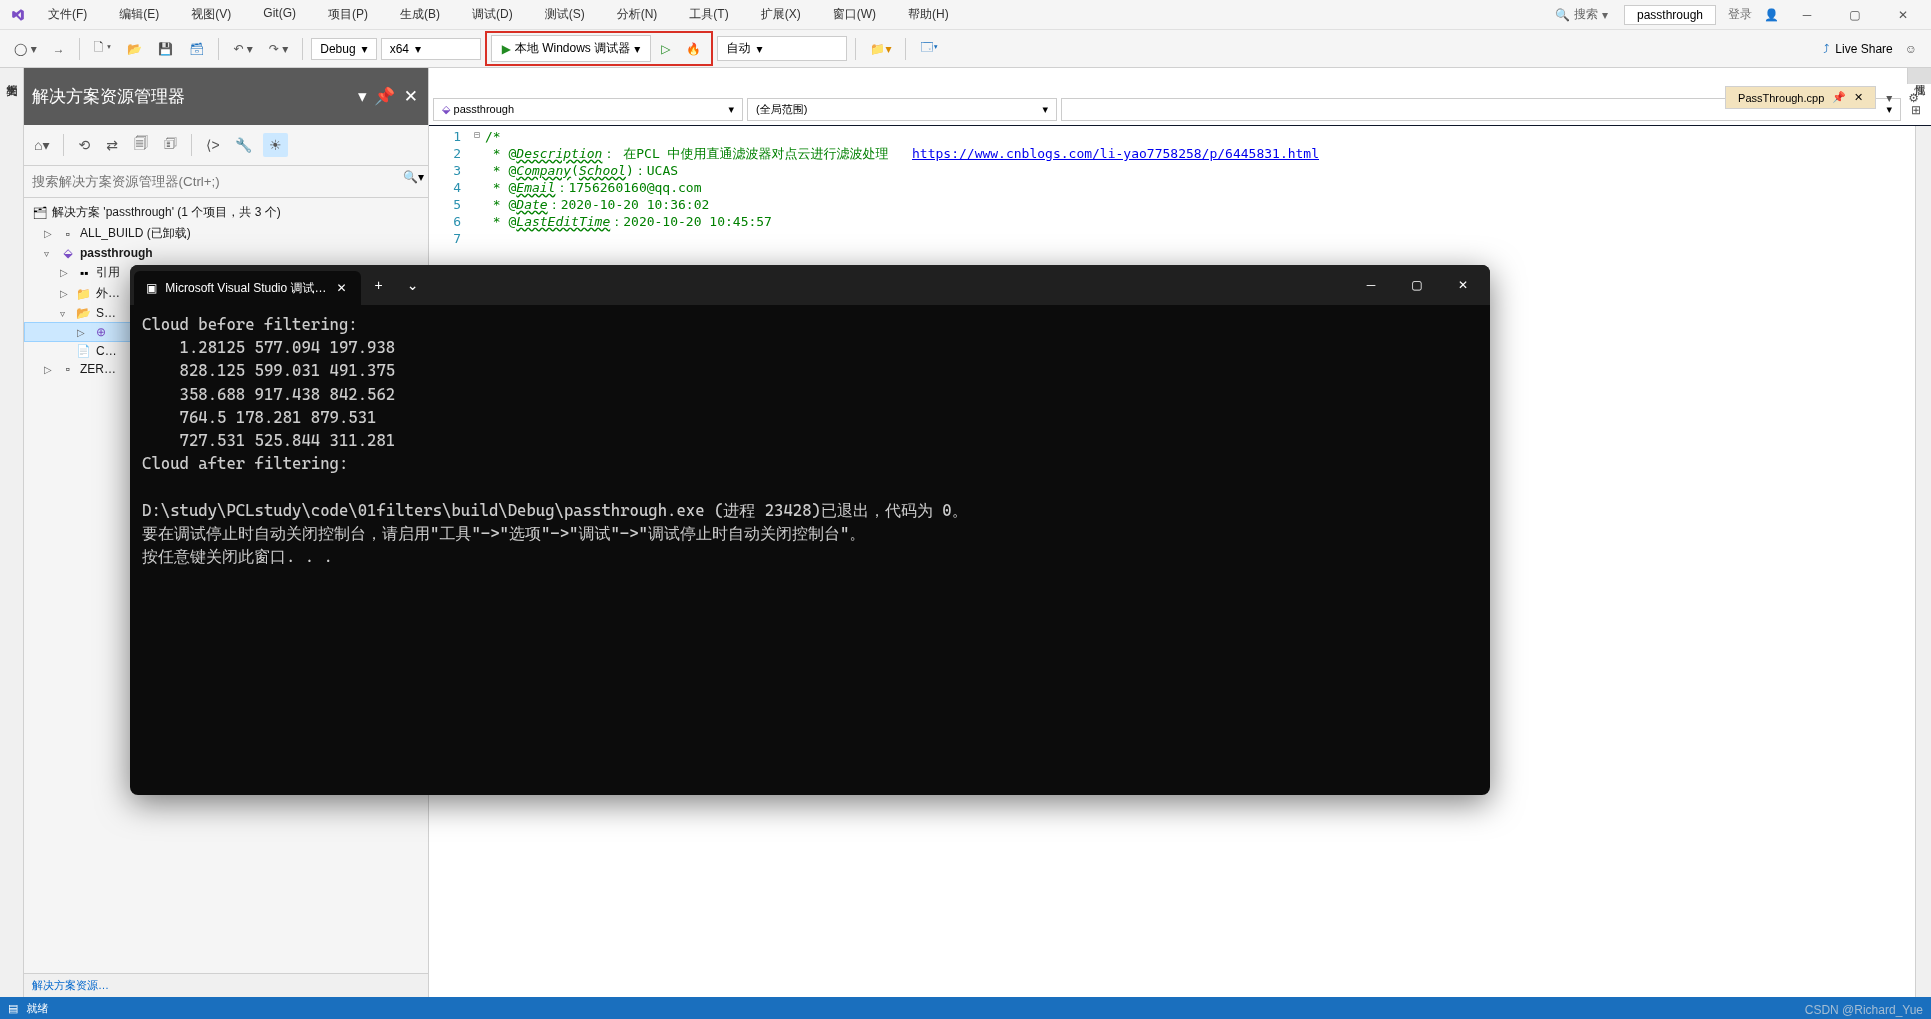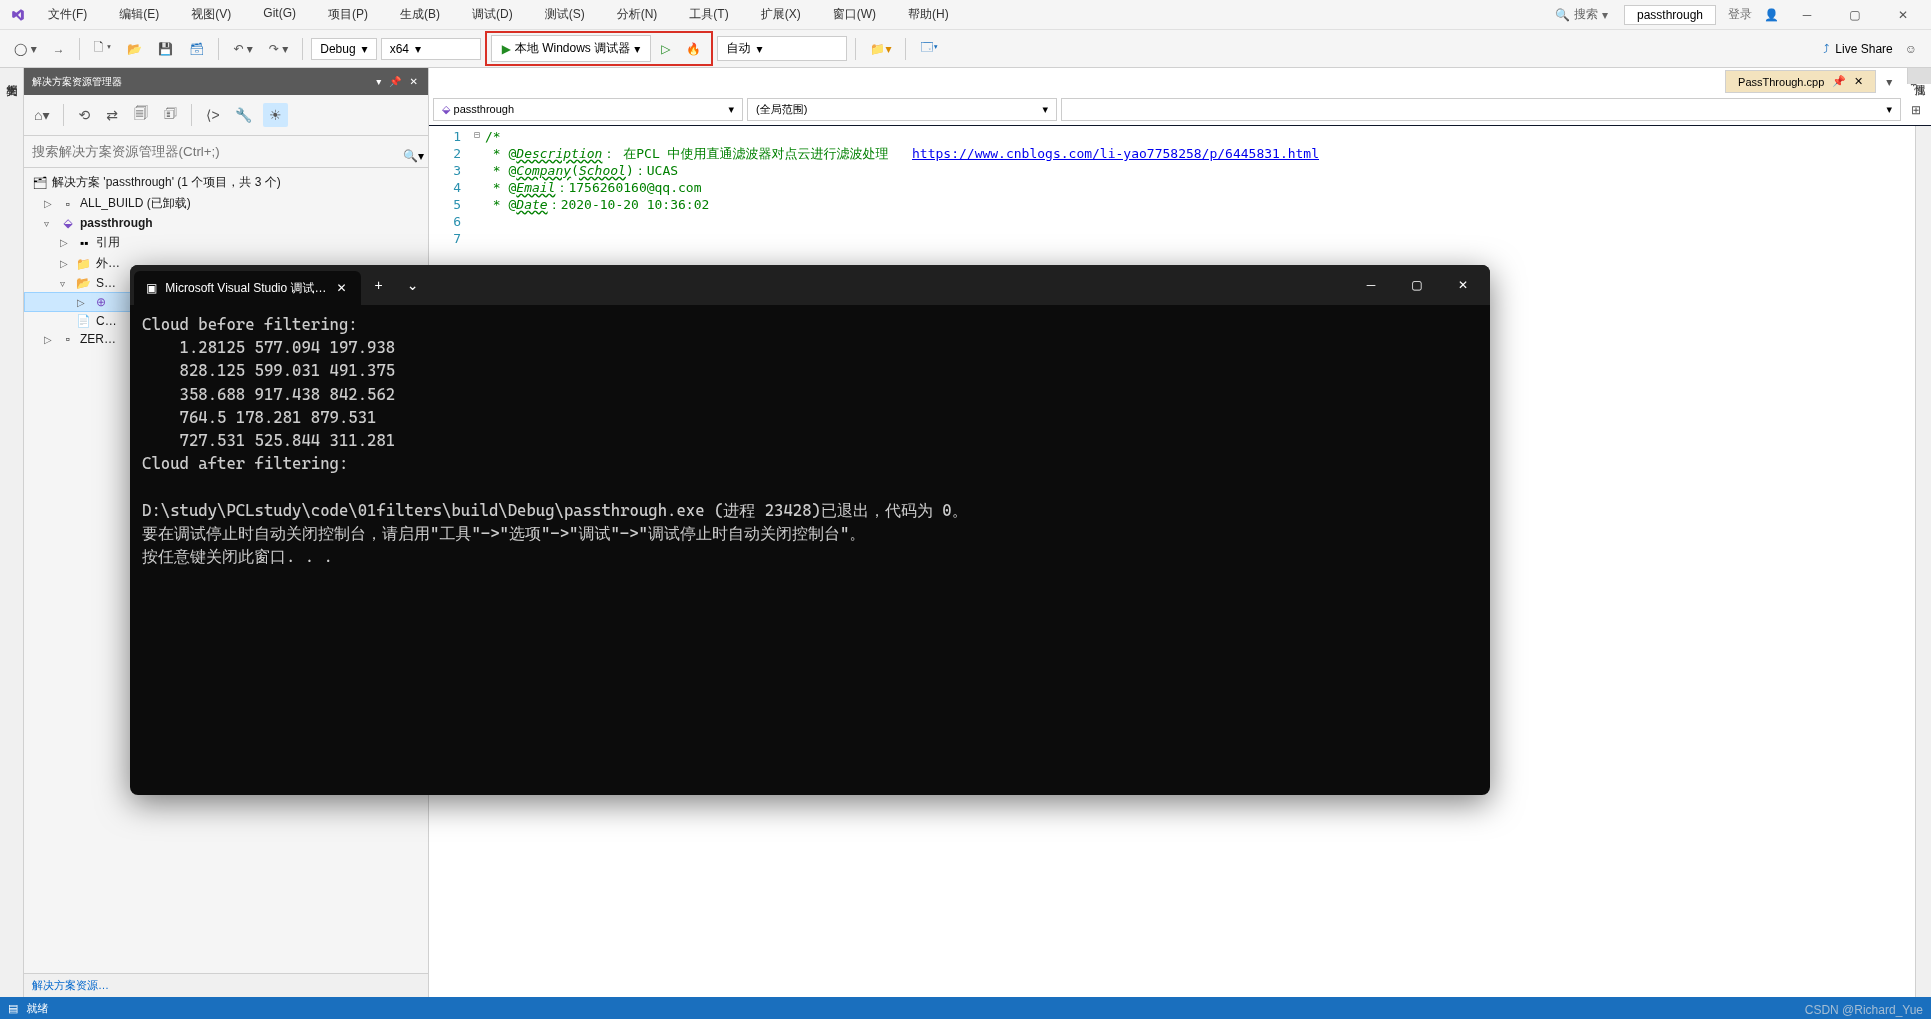--- a/index.html
+++ b/index.html
@@ -20,40 +20,40 @@
     .tb-sep { width: 1px; height: 22px; background: #ccc; margin: 0 4px; }
     .tb-dropdown { padding: 3px 8px; border: 1px solid #ccc; background: #fff; display: flex; align-items: center; gap: 6px; cursor: pointer; }
     .debug-box { border: 2px solid #d93025; padding: 2px 4px; display: flex; align-items: center; gap: 4px; }
     .play-btn { display: flex; align-items: center; gap: 4px; padding: 4px 10px; background: #fff; border: 1px solid #ccc; cursor: pointer; }
     .play-icon { color: #228b22; }
     
     .main-content { display: flex; height: calc(100% - 90px); position: relative; }
     .side-tab { writing-mode: vertical-rl; padding: 8px 4px; background: #f0f0f0; border-right: 1px solid #d0d0d0; color: #333; cursor: pointer; font-size: 11px; }
     
     .solution-panel { width: 405px; background: #f5f5f5; border-right: 1px solid #d0d0d0; display: flex; flex-direction: column; }
-    .panel-header { background: #5a5a5a; color: #fff; padding: 6px 8px; display: flex; align-items: center; justify-content: space-between; font-size: 10px; }
+    .panel-header { background: #5a5a5a; color: #fff; padding: 16px 8px; display: flex; align-items: center; justify-content: space-between; font-size: 17px; }
     .panel-header-btns { display: flex; gap: 4px; }
     .panel-header-btn { color: #fff; cursor: pointer; padding: 2px; }
     .panel-toolbar { padding: 4px; display: flex; gap: 4px; border-bottom: 1px solid #d0d0d0; align-items: center; }
     .panel-toolbar .tb-btn { font-size: 14px; }
-    .panel-search { padding: 4px; border-bottom: 1px solid #d0d0d0; display: flex; align-items: flex-end; }
+    .panel-search { padding: 4px; border-bottom: 1px solid #d0d0d0; display: flex; align-items: flex-start; }
     .panel-search input { flex: 1; border: none; padding: 4px; background: transparent; outline: none; }
     .tree { padding: 4px 0; overflow: auto; flex: 1; }
     .tree-item { display: flex; align-items: center; padding: 2px 4px; gap: 4px; cursor: pointer; white-space: nowrap; }
     .tree-item.selected { background: #cce8ff; border: 1px solid #99d1ff; }
     .tree-indent { display: inline-block; }
     .tree-chevron { width: 12px; color: #666; font-size: 10px; }
     .tree-icon { width: 16px; display: inline-flex; align-items: center; justify-content: center; }
     .tree-label { color: #1a1a1a; }
     .tree-label.bold { font-weight: 600; }
     .panel-tabs-bottom { border-top: 1px solid #d0d0d0; padding: 4px 8px; background: #f0f0f0; font-size: 11px; }
     .panel-tab-link { color: #0066cc; cursor: pointer; }
     
     .editor-area { flex: 1; display: flex; flex-direction: column; background: #fff; position: relative; }
-    .editor-tabs-right { position: absolute; right: 0; top: 0; display: flex; align-items: center; gap: 4px; padding: 2px 6px; }
+    .editor-tabs-right { position: absolute; right: 0; top: 16px; display: flex; align-items: center; gap: 4px; padding: 2px 6px; }
     .editor-tab { padding: 4px 12px; background: #f3e3be; border: 1px solid #d0d0d0; display: flex; gap: 8px; align-items: center; cursor: pointer; font-size: 11px; }
     .editor-dropdowns { display: flex; gap: 4px; padding: 4px; border-bottom: 1px solid #0f172a; margin-top: 26px; }
     .editor-dd { flex: 1; padding: 3px 8px; border: 1px solid #ccc; background: #fff; display: flex; align-items: center; justify-content: space-between; cursor: pointer; font-size: 11px; }
     .code-area { display: flex; flex: 1; font-family: Consolas, monospace; font-size: 13px; overflow: hidden; }
     .line-numbers { width: 40px; text-align: right; padding: 2px 8px 2px 0; color: #2b91af; background: #fff; user-select: none; }
     .line-numbers div { height: 17px; line-height: 17px; }
     .code-content { flex: 1; padding: 2px 0; position: relative; }
     .code-line { height: 17px; line-height: 17px; white-space: pre; }
     .c-comment { color: #008000; }
     .c-doctag { color: #008000; font-style: italic; text-decoration: underline wavy #008000; }
@@ -292,20 +292,21 @@
           <div></div>
           <div></div>
           <div></div>
       </div>
       <div class="code-content">
         <div class="code-line"><span class="c-comment">/*</span></div>
         <div class="code-line"><span class="c-comment"> * @</span><span class="c-doctag">Description</span><span class="c-comment">：</span><span class="c-comment"> 在PCL 中使用直通滤波器对点云进行滤波处理   </span><a class="c-link">https://www.cnblogs.com/li-yao7758258/p/6445831.html</a></div>
         <div class="code-line"><span class="c-comment"> * @</span><span class="c-doctag">Company</span><span class="c-comment">(</span><span class="c-doctag">School</span><span class="c-comment">)：UCAS</span></div>
         <div class="code-line"><span class="c-comment"> * @</span><span class="c-doctag">Email</span><span class="c-comment">：1756260160@qq.com</span></div>
         <div class="code-line"><span class="c-comment"> * @</span><span class="c-doctag">Date</span><span class="c-comment">：2020-10-20 10:36:02</span></div>
+        <div class="code-line"><span class="c-comment"> * @</span><span class="c-doctag">LastEditTime</span><span class="c-comment">：2020-10-20 10:45:57</span></div>
       </div>
       <div class="scrollbar-v"></div>
     </div>
   </div>
 </div>
 
 <div class="side-tab-right">属性</div>
 
 <div class="status-bar">
   <span>▤</span>

